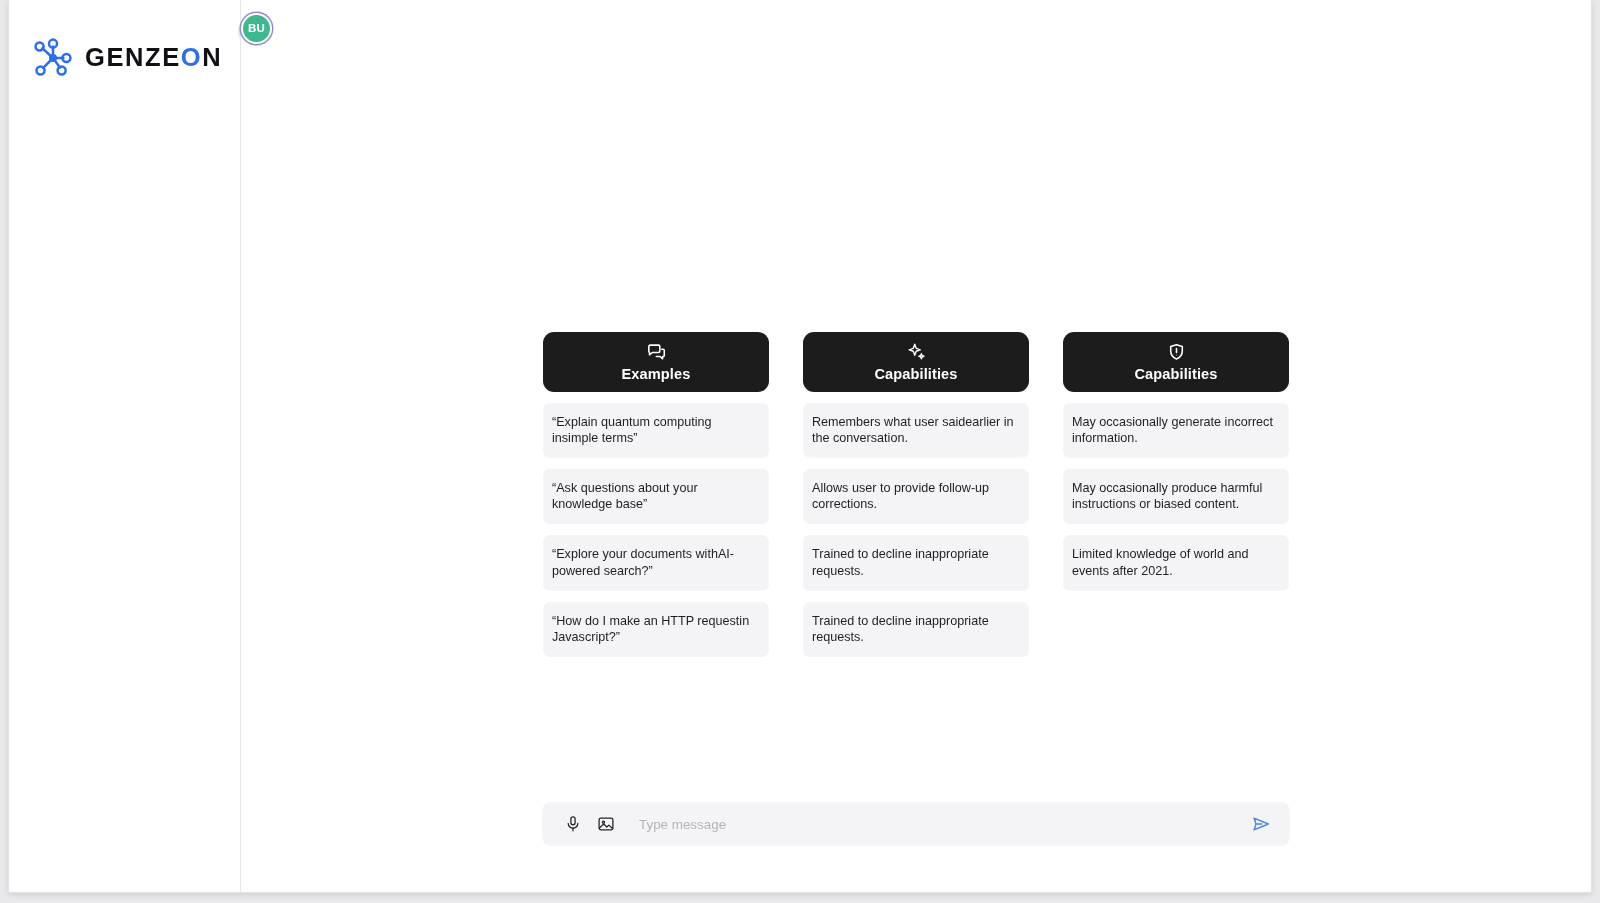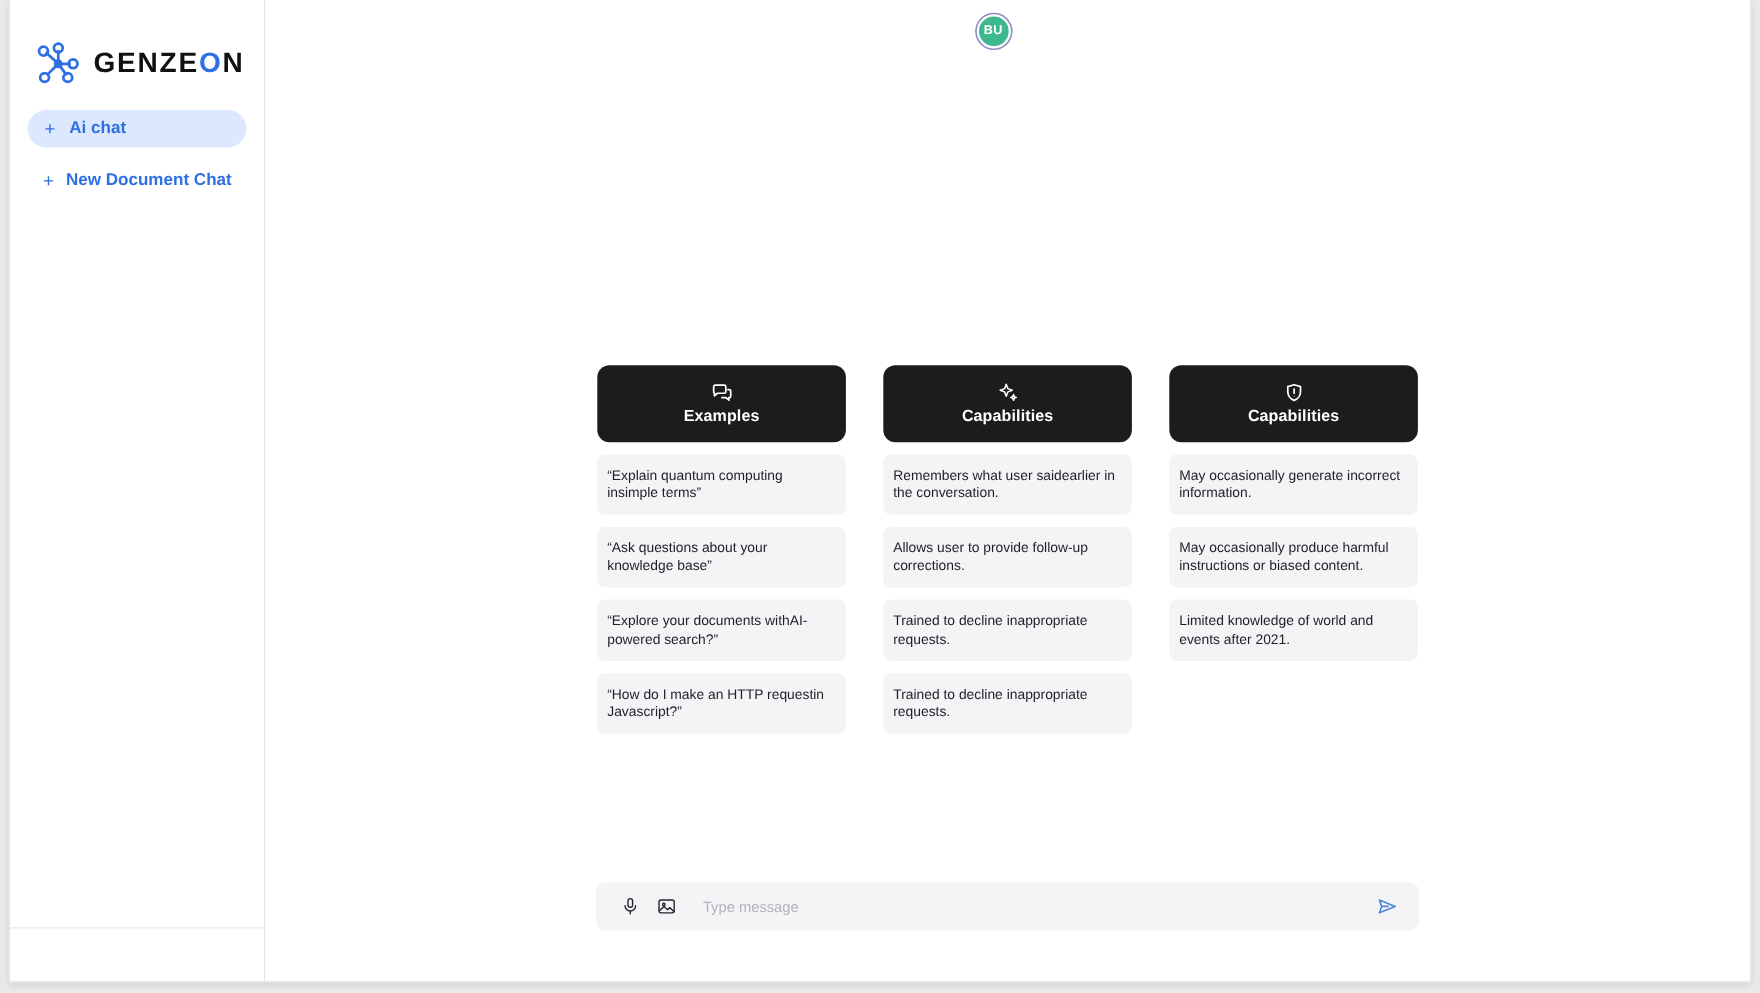--- a/index.html
+++ b/index.html
@@ -28,21 +28,21 @@
   }
 
   
   .sidebar {
     width: 232px;
     min-width: 232px;
     height: 100%;
     background: #ffffff;
     border-right: 1px solid #e6e6e9;
     display: flex;
-    flex-direction: column;
+    flex-direction: row;
     position: relative;
   }
 
   .brand {
     display: flex;
     align-items: center;
     gap: 9px;
     padding: 30px 0 0 21px;
     height: 86px;
   }
@@ -110,21 +110,21 @@
     position: relative;
     background: #ffffff;
     display: flex;
     flex-direction: column;
   }
 
   .topbar {
     height: 56px;
     display: flex;
     align-items: center;
-    justify-content: center;
+    justify-content: flex-start;
     padding-right: 26px;
     flex: 0 0 56px;
   }
   .avatar {
     width: 31px;
     height: 31px;
     border-radius: 50%;
     background: #3fb890;
     border: 2px solid #ffffff;
     box-shadow: 0 0 0 1.5px #8d8fc4;
@@ -150,21 +150,21 @@
     display: flex;
     justify-content: center;
     gap: 34px;
   }
 
   .column { width: 226px; }
 
   .column-head {
     background: #1c1c1c;
     border-radius: 11px;
-    height: 70px;
+    height: 60px;
     display: flex;
     flex-direction: column;
     align-items: center;
     justify-content: center;
     gap: 4px;
     color: #ffffff;
   }
   .column-head svg { display: block; }
   .column-title {
     font-size: 14.6px;

